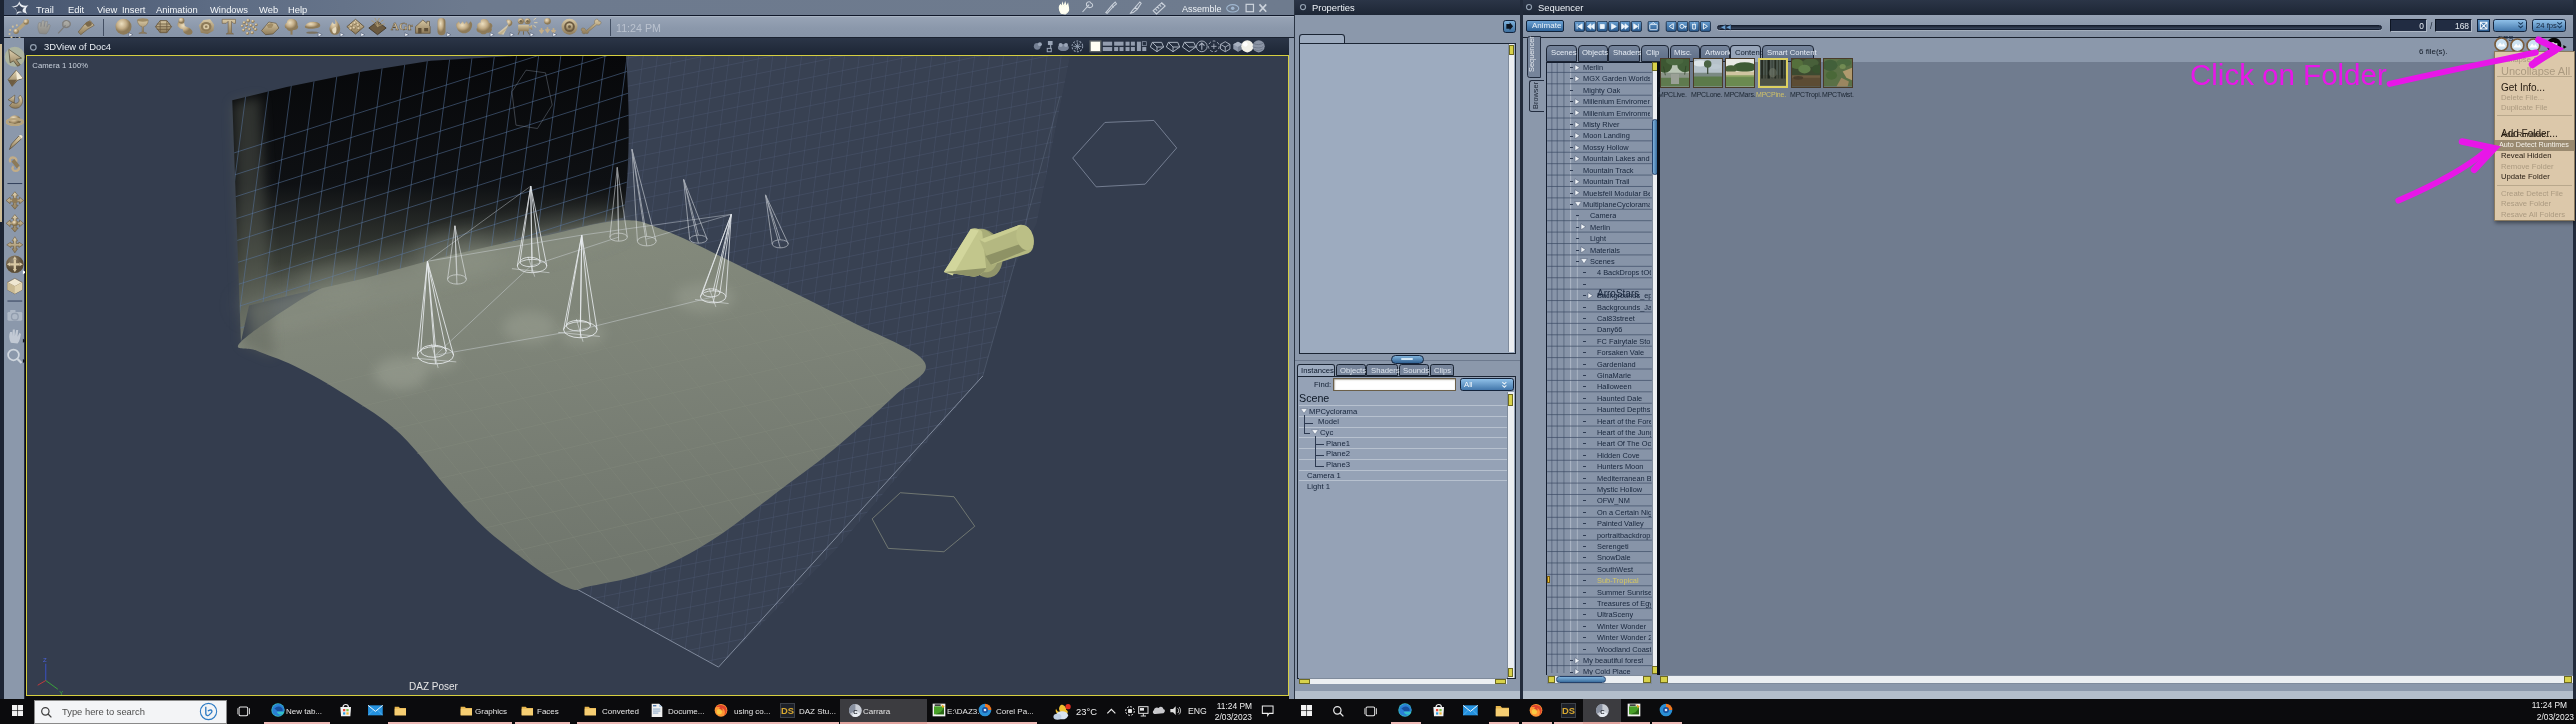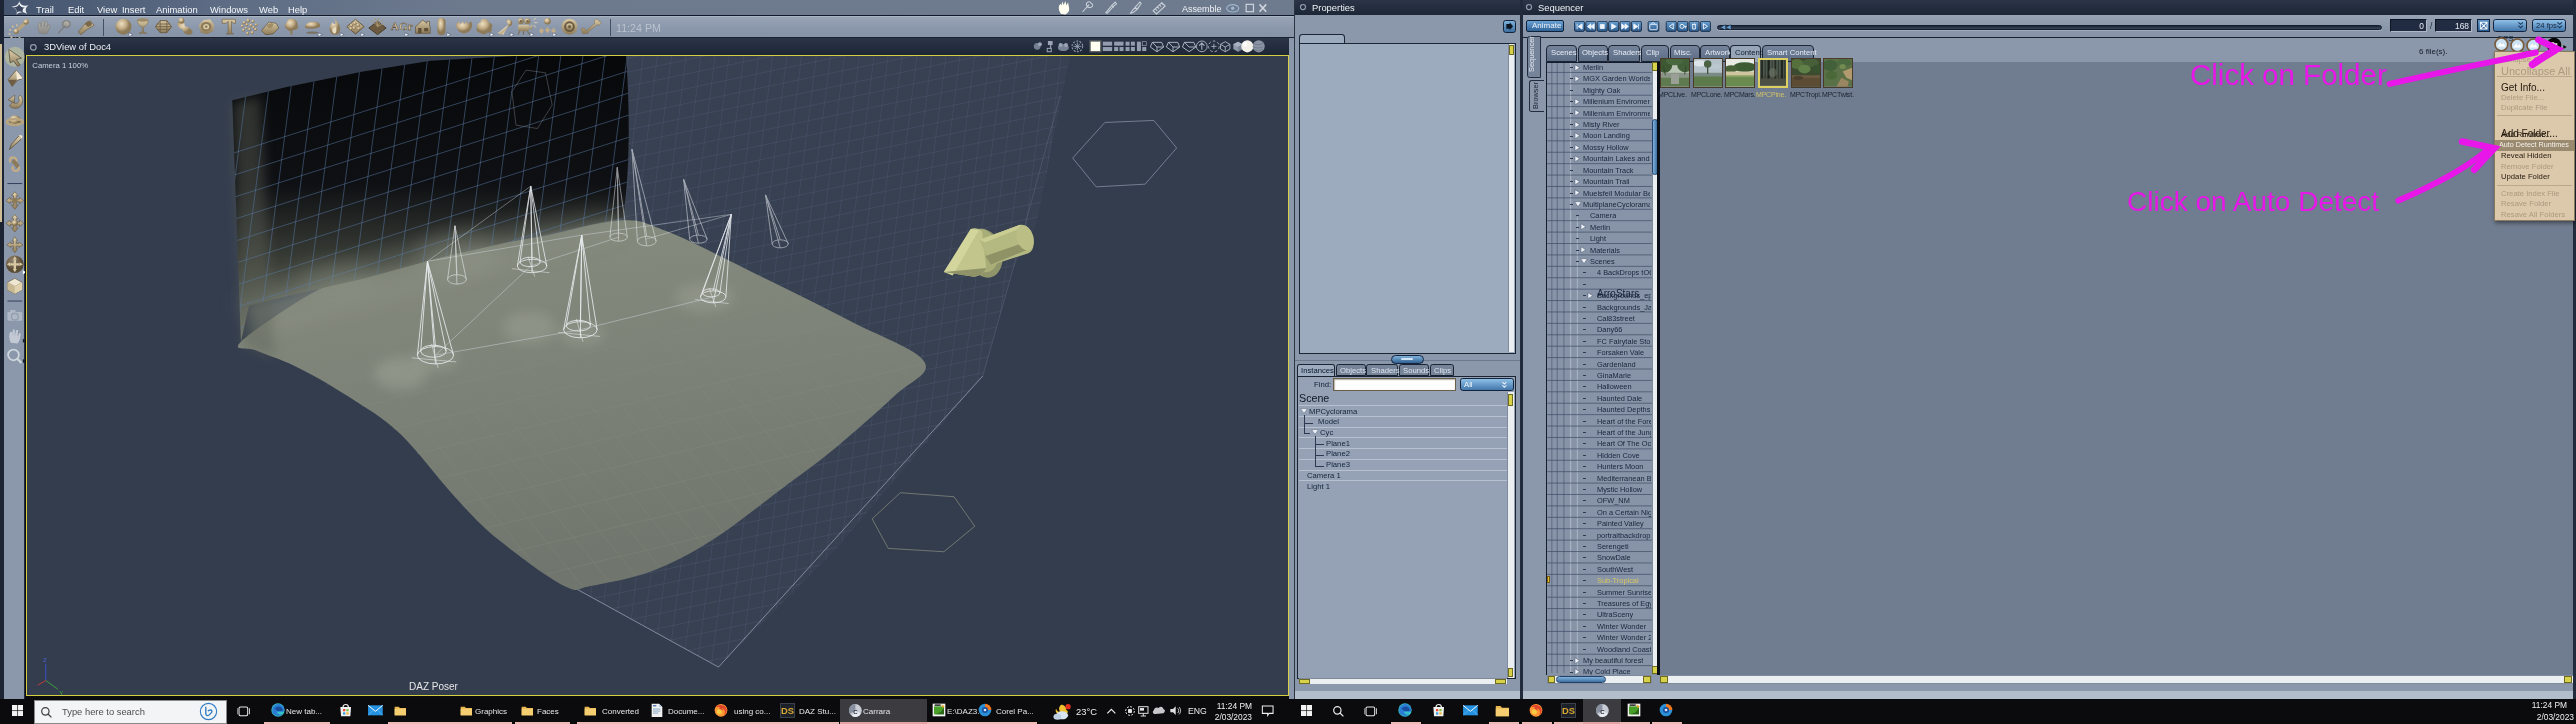--- a/index.html
+++ b/index.html
@@ -1235,25 +1235,24 @@
 <div class="txt" style="left:2501px;top:93px;font-size:7.7px;color:#ab9a80">Delete File...</div>
 <div class="txt" style="left:2501px;top:103px;font-size:7.7px;color:#ab9a80">Duplicate File</div>
 <div class="abs" style="left:2497px;top:115px;width:75px;height:0.7px;background:#b9a88c"></div>
 <div class="txt" style="left:2501px;top:128px;font-size:10px;color:#241a10">Add Folder...</div>
 <div class="txt" style="left:2501px;top:130px;font-size:7.7px;color:#241a10">Add Runtime...</div>
 <div class="txt" style="left:2499px;top:140px;font-size:7.2px;color:#f6f2ea">Auto Detect Runtimes</div>
 <div class="txt" style="left:2501px;top:151px;font-size:7.7px;color:#241a10">Reveal Hidden</div>
 <div class="txt" style="left:2501px;top:162px;font-size:7.7px;color:#ab9a80">Remove Folder</div>
 <div class="txt" style="left:2501px;top:172px;font-size:7.7px;color:#241a10">Update Folder</div>
 <div class="abs" style="left:2497px;top:185px;width:75px;height:0.7px;background:#b9a88c"></div>
-<div class="txt" style="left:2501px;top:189px;font-size:7.7px;color:#ab9a80">Create Index File</div>
+<div class="txt" style="left:2501px;top:189px;font-size:7.7px;color:#ab9a80">Create Detect File</div>
 <div class="txt" style="left:2501px;top:199px;font-size:7.7px;color:#ab9a80">Resave Folder</div>
 <div class="txt" style="left:2501px;top:210px;font-size:7.7px;color:#ab9a80">Resave All Folders</div>
 <div class="txt" style="left:2190px;top:58px;font-size:29.5px;color:#e816e8">Click on Folder</div>
-<div class="txt" style="left:2127px;top:186px;font-size:28px;color:#e816e8">Click on Auto Detect</div>
 <svg class="abs" style="left:2375px;top:34px" width="201" height="195" viewBox="0 0 300 290">
 <g stroke="#e816e8" fill="none" stroke-linecap="round">
 <path d="M22 74 C90 58 190 38 240 27" stroke-width="9"></path>
 <path d="M235 45 C248 36 258 30 268 24" stroke-width="11"></path>
 <path d="M244 8 L272 22 L241 40" stroke-width="10"></path>
 <path d="M35 248 C95 222 140 196 166 174" stroke-width="9"></path>
 <path d="M130 160 L178 170 L148 202" stroke-width="10"></path>
 </g>
     </svg>
 

